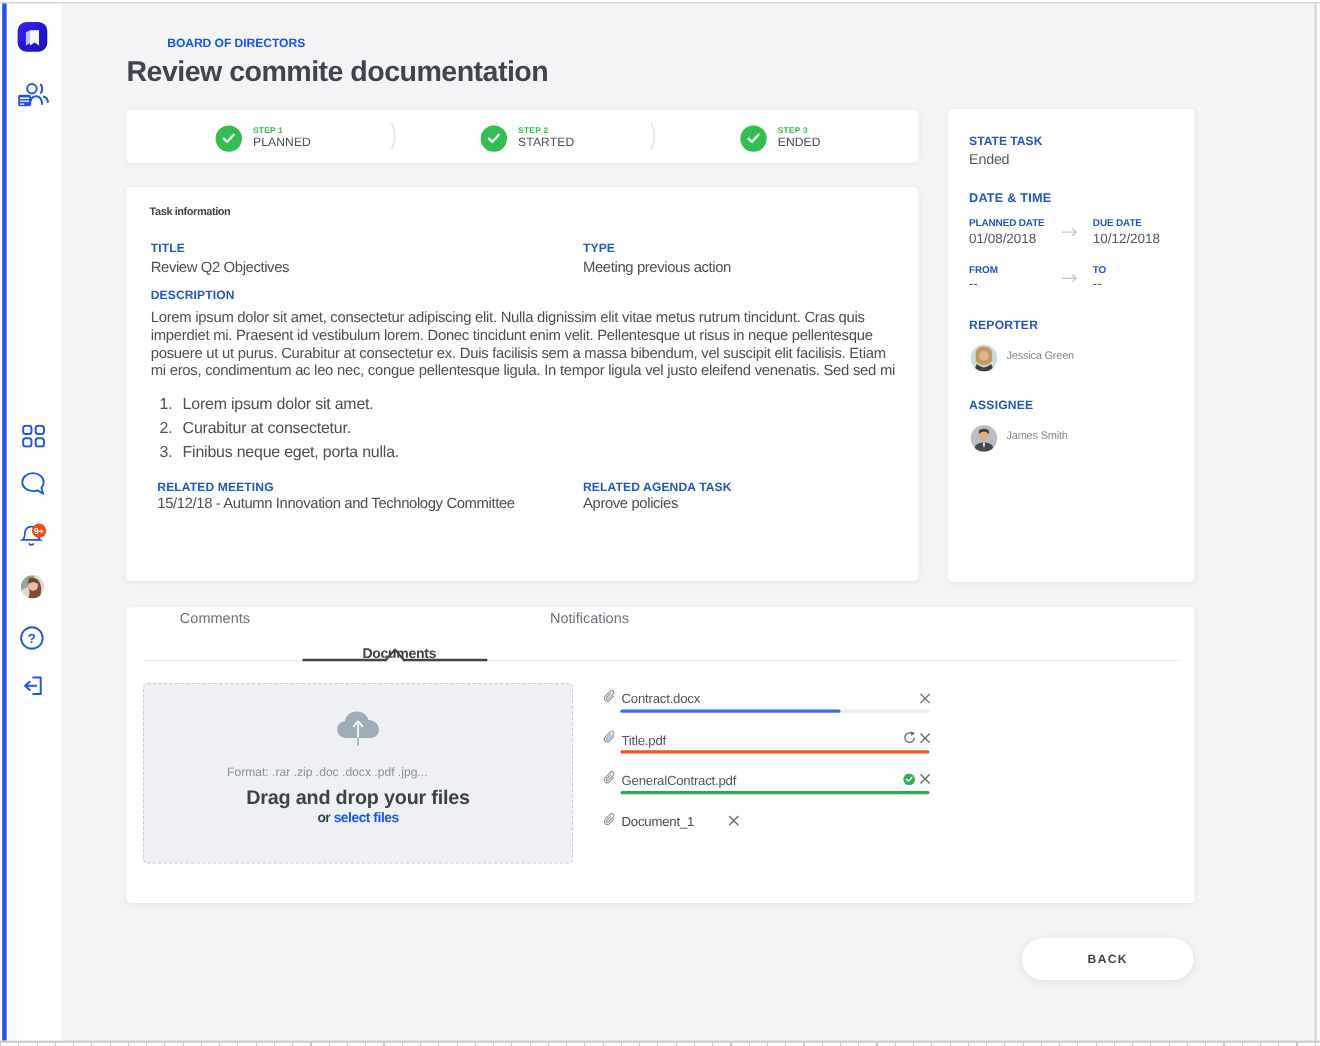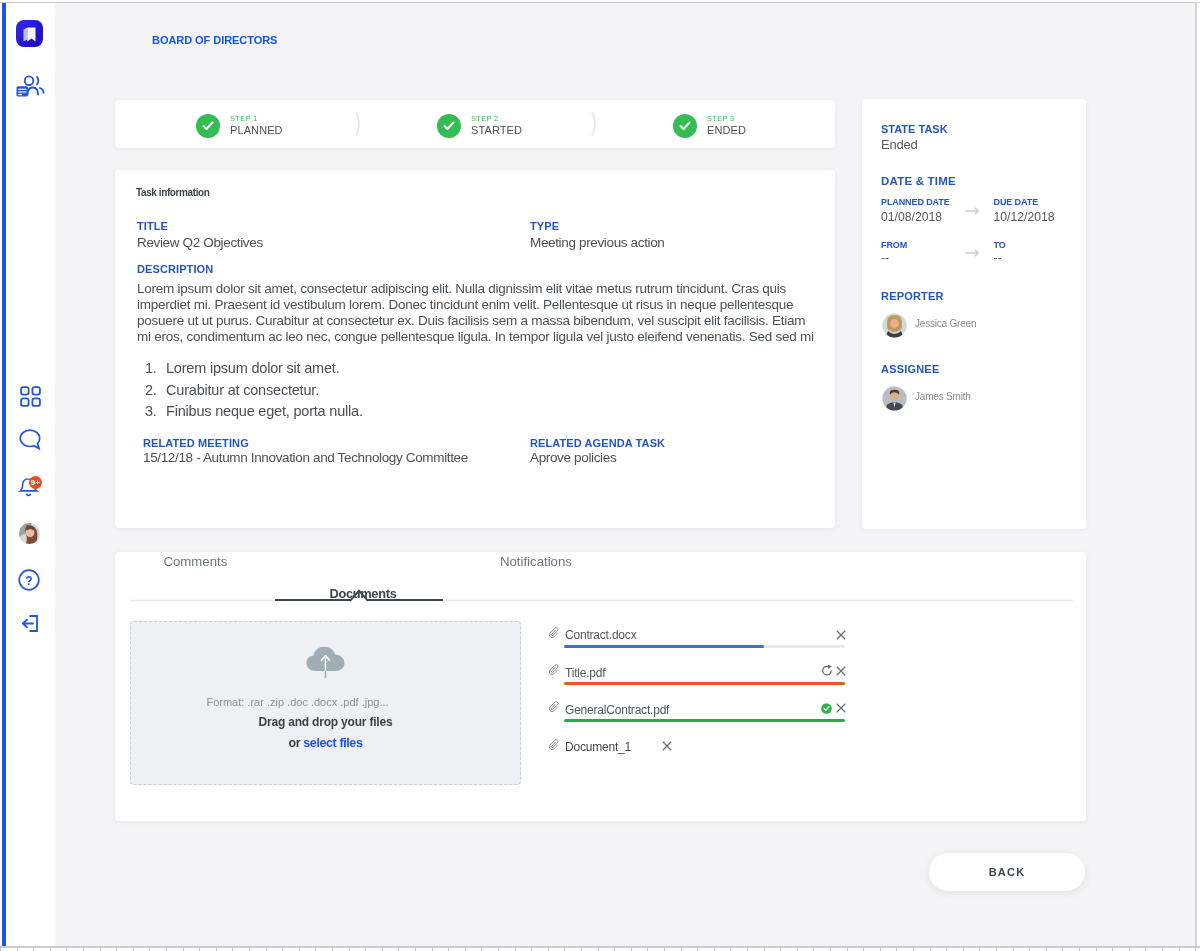--- a/index.html
+++ b/index.html
@@ -15,21 +15,21 @@
 #sidebar { left:0; top:3px; width:55px; height:943px; background:#fff; }
 #bluestrip { left:2px; top:3px; width:3.5px; height:943px; background:#2050ee; }
 #logo { left:16px; top:20px; width:27px; height:27px; border-radius:8px;
   background:linear-gradient(135deg,#3629ef 0%,#2214d6 60%,#1a0fb4 100%); }
 .card { position:absolute; background:#fff; border-radius:4px; box-shadow:0 1px 5px rgba(40,50,60,0.07); }
 #stepcard { left:115px; top:100px; width:720px; height:48px; }
 #taskcard { left:115px; top:170px; width:720px; height:358px; }
 #sidecard { left:862px; top:99px; width:224px; height:430px; }
 #botcard  { left:115px; top:552px; width:971px; height:269px; }
 .gcircle { position:absolute; width:24px; height:24px; border-radius:50%; background:#33bd53; }
-.steplbl { position:absolute; color:#33bd53; font-size:7.5px; font-weight:normal; letter-spacing:0.3px; }
+.steplbl { position:absolute; color:#33bd53; font-size:7.5px; font-weight:bold; letter-spacing:0.3px; }
 .stepname { position:absolute; color:#4a4f55; font-size:11px; letter-spacing:0.1px; }
 .bluelbl { position:absolute; color:#2456c2; font-weight:bold; font-size:11px; letter-spacing:0.1px; }
 .val { position:absolute; color:#4b5056; font-size:13.5px; letter-spacing:-0.35px; }
 #eyebrow { left:111px; top:34px; color:#1553ee; font-size:11px; font-weight:bold; letter-spacing:-0.05px;padding-left:41px; }
 #h1 { left:115px; top:50px; color:#3d464e; font-size:26px; font-weight:bold; letter-spacing:-0.5px; }
 #desc { left:137px; top:280.5px; color:#4b5056; font-size:13.5px; letter-spacing:-0.25px; line-height:16.25px; white-space:nowrap; }
 .num { position:absolute; color:#4b5056; font-size:14.5px; letter-spacing:-0.2px; }
 .slbl { position:absolute; color:#2456c2; font-weight:bold; }
 .sval { position:absolute; color:#55595e; }
 .avname { position:absolute; color:#85898e; font-size:10px; letter-spacing:-0.2px; }
@@ -109,20 +109,21 @@
     <text x="11" y="15.5" text-anchor="middle" font-family="Liberation Sans" font-size="12" font-weight="bold" fill="#2256e0">?</text>
   </svg>
   <svg class="abs" style="left:21px;top:614px" width="18" height="19" viewBox="0 0 18 19">
     <g fill="none" stroke="#2256e0" stroke-width="1.8">
       <path d="M8.5 2 L16 2 L16 17 L8.5 17"></path>
       <path d="M12 9.5 L1.8 9.5 M1.8 9.5 L6 5.8 M1.8 9.5 L6 13.2" stroke-linecap="round" stroke-linejoin="round"></path>
     </g>
   </svg>
 
   <div class="abs" id="eyebrow">BOARD OF DIRECTORS</div>
+  <div class="abs" id="h1">Review commite documentation</div>
 
   <div class="card" id="stepcard">
     <div class="gcircle" style="left:81px;top:14px"></div>
     <svg class="abs" style="left:87px;top:21px" width="12" height="10" viewBox="0 0 12 10">
         <path d="M1.5 5 L4.5 8 L10.5 1.5" fill="none" stroke="#fff" stroke-width="2" stroke-linecap="round" stroke-linejoin="round"></path>
       </svg>
     <div class="steplbl" style="left:115px;top:14px">STEP 1</div>
     <div class="stepname" style="left:115px;top:23.5px">PLANNED</div>
     <svg class="abs" style="left:240px;top:11px" width="10" height="26" viewBox="0 0 10 26">
         <path d="M1 1 Q 7 13 1 25" fill="none" stroke="#e4e6e9" stroke-width="1.6"></path>
@@ -229,21 +230,21 @@
     <path d="M219 12.9 L228 2.6 L237 12.9" fill="none" stroke="#3d444a" stroke-width="1.9" stroke-linejoin="round"></path>
   </svg>
   <div class="abs" id="dropzone"></div>
   <svg class="abs" style="left:305px;top:644px" width="41" height="35" viewBox="0 0 41 35">
     <path d="M11 27 C 5 27 1.5 23.8 1.5 19 C 1.5 14.7 4.5 11.9 8.5 11.6 C 9.4 6.2 13.7 2.8 19.3 2.8 C 24.5 2.8 28.8 5.8 30.1 10.6 C 35.7 10.9 39.5 14.5 39.5 19.3 C 39.5 24.1 35.6 27 30 27 Z" fill="#9fadb7"></path>
     <line x1="20.5" y1="34" x2="20.5" y2="14" stroke="#9fadb7" stroke-width="1.5"></line>
     <line x1="20.5" y1="27" x2="20.5" y2="13.5" stroke="#ffffff" stroke-width="1.5"></line>
     <path d="M20.5 11.5 L24.8 16.8 M20.5 11.5 L16.2 16.8" stroke="#ffffff" stroke-width="1.5" fill="none"></path>
   </svg>
   <div class="abs" style="left:130px;top:696px;width:335px;text-align:center;color:#8b9197;font-size:11px;">Format: .rar .zip .doc .docx .pdf .jpg...</div>
-  <div class="abs" style="left:130px;top:715px;width:391px;text-align:center;color:#3c4246;font-size:12px;font-weight:bold;letter-spacing:-0.2px;">Drag and drop your files</div>
+  <div class="abs" style="left:130px;top:715px;width:391px;text-align:center;color:#3c4246;font-size:18px;font-weight:bold;letter-spacing:-0.2px;">Drag and drop your files</div>
   <div class="abs" style="left:130px;top:736px;width:391px;text-align:center;font-size:12.5px;font-weight:bold;letter-spacing:-0.4px;"><span style="color:#3c4246">or </span><span style="color:#1b54e8">select files</span></div>
 
   <svg class="abs" style="left:548px;top:627px" width="12" height="12" viewBox="0 0 12 12">
       <path d="M10 5.5 L6 9.7 a2.6 2.6 0 0 1-3.8-3.8 L6.9 1.2 a1.8 1.8 0 0 1 2.6 2.6 L4.8 8.4 a0.9 0.9 0 0 1-1.3-1.3 L7.4 3.2" fill="none" stroke="#8a9097" stroke-width="1"></path>
     </svg>
   <div class="fname" style="left:565px;top:628px">Contract.docx</div>
   <svg class="abs" style="left:835.5px;top:629.5px" width="10" height="10" viewBox="0 0 10 10">
       <path d="M0.8 0.8 L9.2 9.2 M9.2 0.8 L0.8 9.2" stroke="#666c73" stroke-width="1.25"></path>
     </svg>
   <div class="bar" style="left:564px;top:644.5px;width:281px;background:#e8eaec"></div>

